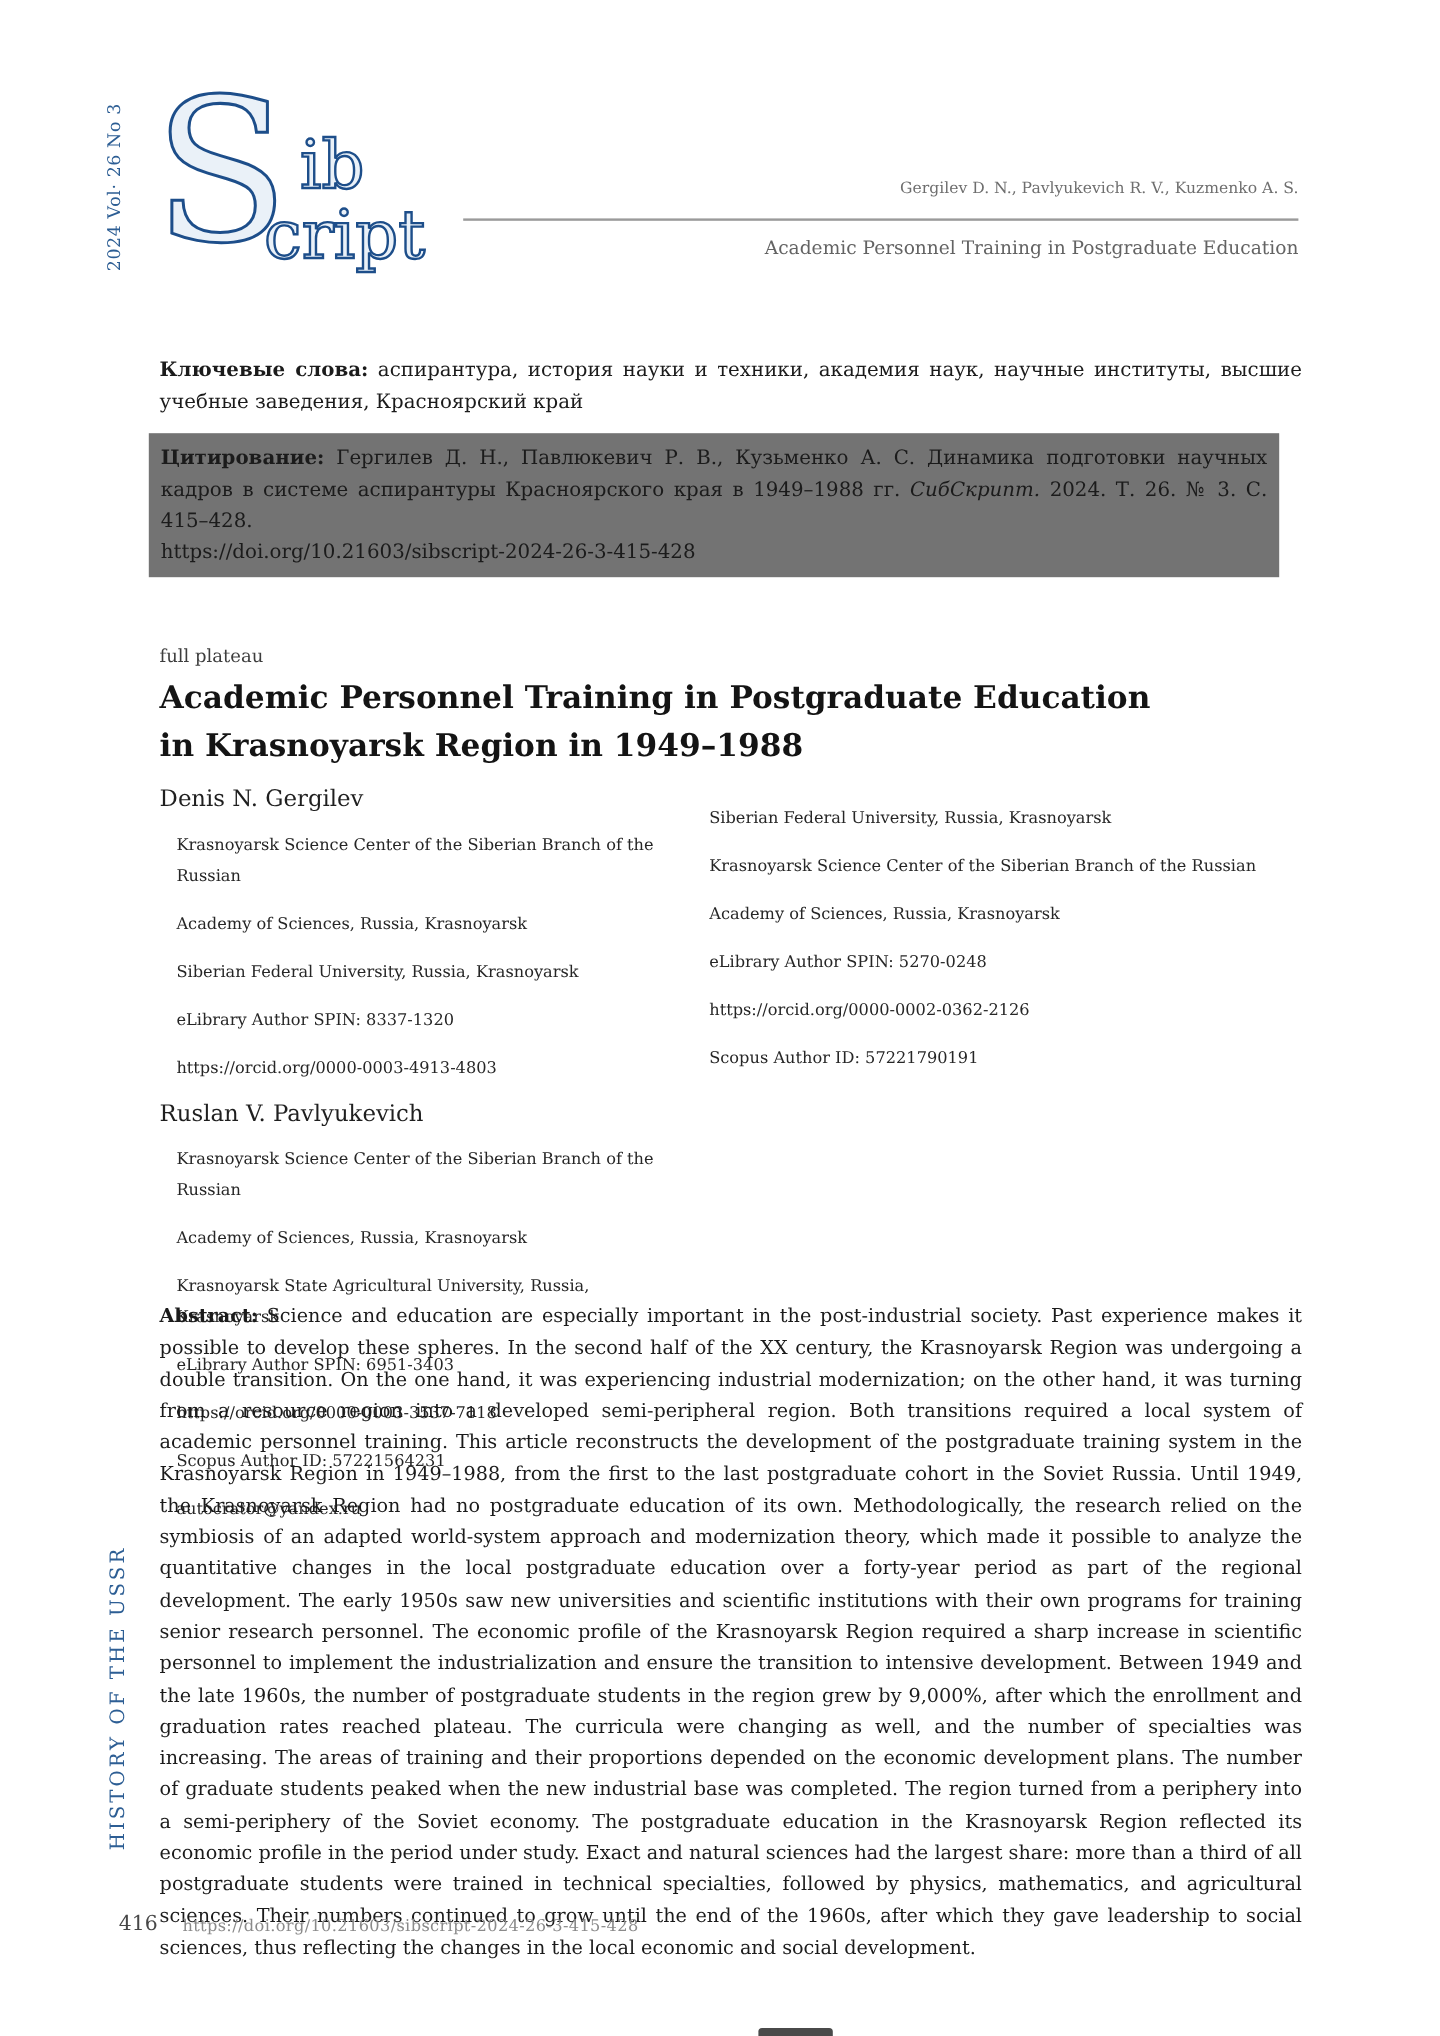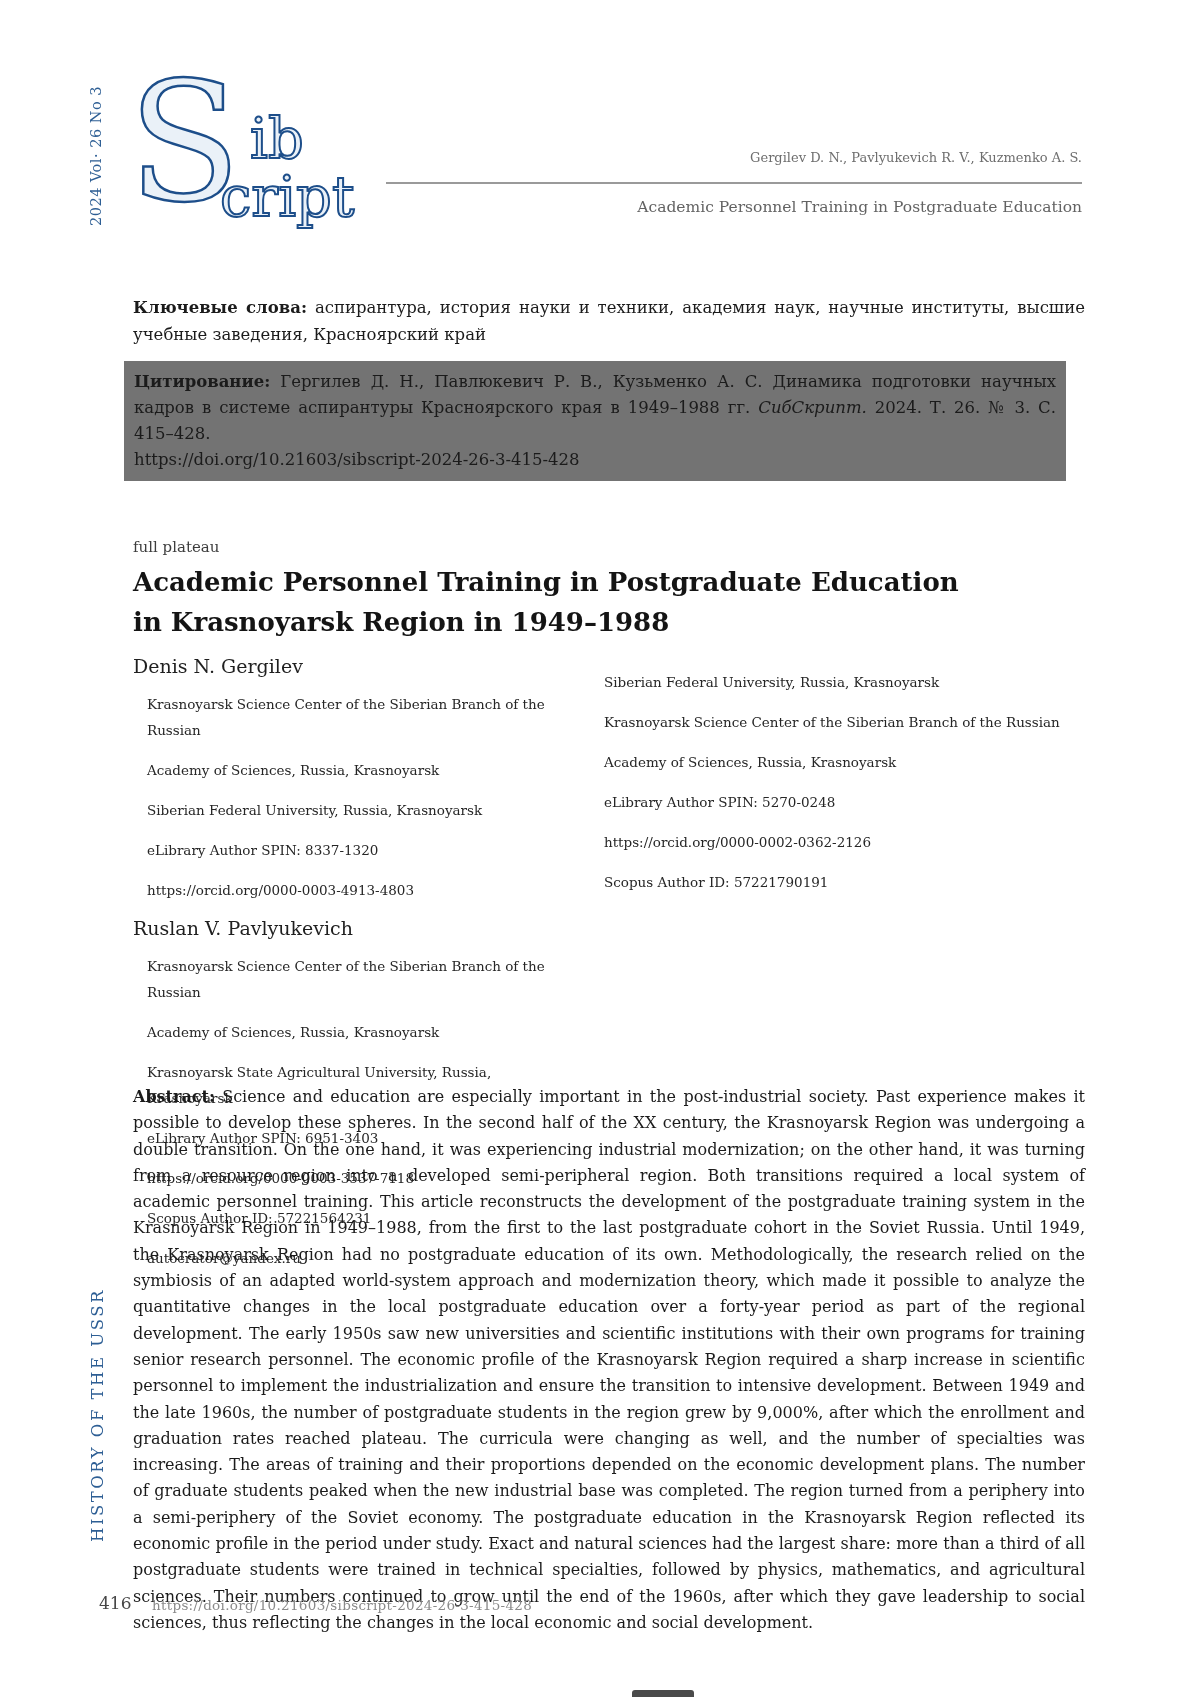--- a/index.html
+++ b/index.html
@@ -45,21 +45,21 @@
   .citation .lbl { font-weight:700; }
   .citation .ital { font-style:italic; }
   .citation .doi { display:block; text-align:left; }
 
   .dates { position:absolute; left:133px; top:463px; font-size:13.5px; color:#2e2e2e; letter-spacing:0.2px; white-space:nowrap; }
 
   .article-type { position:absolute; left:133px; top:538px; font-size:15px; color:#3d3d3d; }
   .title { position:absolute; left:133px; top:562px; width:952px; font-size:26px; font-weight:700; line-height:40px; color:#141414; }
 
   
-  .authors { position:absolute; left:133px; top:655px; width:952px; display:grid; grid-template-columns:444px 1fr; column-gap:13px; }
+  .authors { position:absolute; left:133px; top:655px; width:952px; display:grid; grid-template-columns:444px 1fr; column-gap:0; }
   .author-block + .author-block { margin-top:14px; }
   .author-name { font-size:19px; color:#1f1f1f; margin:0 0 9px 0; }
   .author-line { font-size:13.5px; line-height:26px; color:#262626; margin:14px; }
 
   
   .abstract { position:absolute; left:133px; top:1068px; width:952px; font-size:16px; line-height:26.3px; text-align:justify; color:#1b1b1b; }
   .abstract .lbl { font-weight:700; }
 
   
   .footer-page { position:absolute; left:99px; top:1593px; font-size:17px; color:#474747; }

